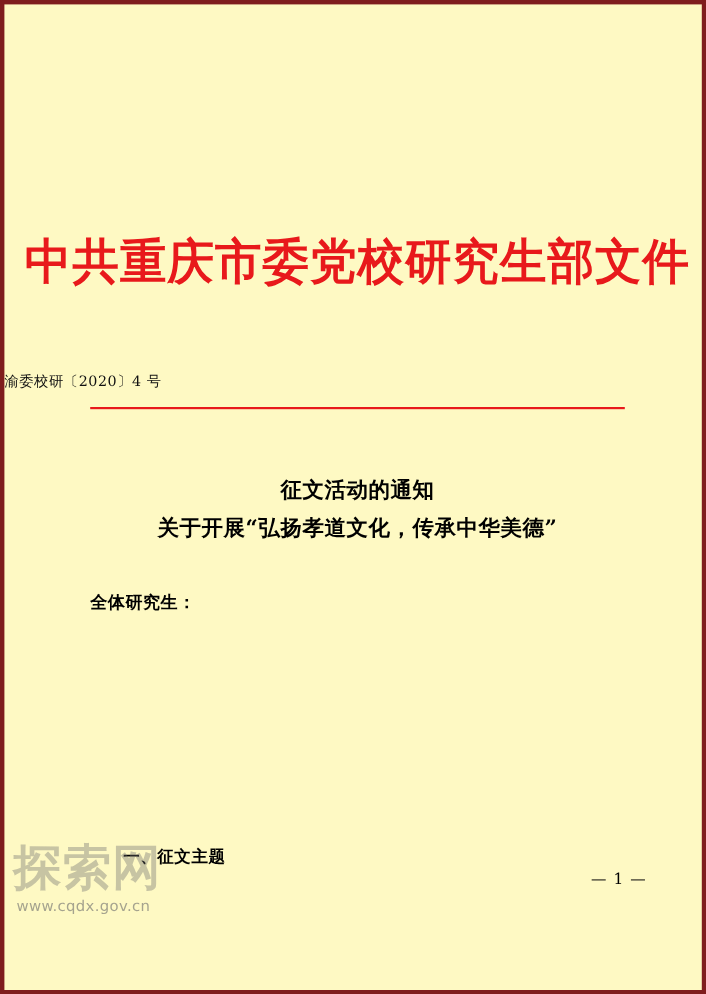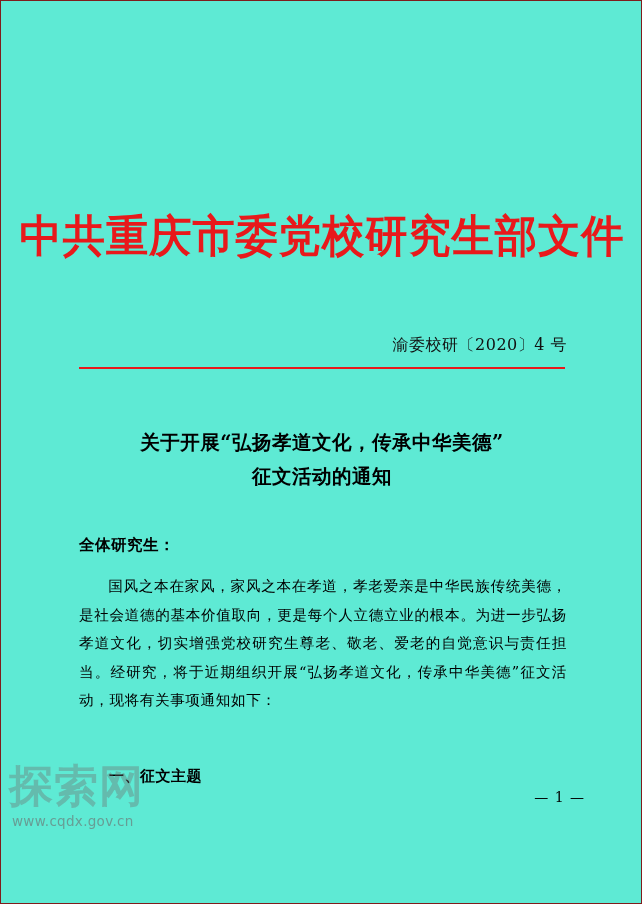--- a/index.html
+++ b/index.html
@@ -10,22 +10,22 @@
   body {
     width: 642px;
     height: 904px;
     overflow: hidden;
     font-family: "DejaVu Serif", serif;
   }
   .page {
     position: relative;
     width: 642px;
     height: 904px;
-    background: #5eead4;
-    border: 1px solid #7f1d1d;
+    background: #fef9c3;
+    border: 4px solid #7f1d1d;
     box-sizing: border-box;
   }
   .doc-body {
     position: absolute;
     left: 0;
     top: 0;
     width: 642px;
     height: 904px;
   }
   .masthead {
@@ -41,23 +41,23 @@
     letter-spacing: 1px;
     line-height: 1.15;
     white-space: nowrap;
     transform: scaleX(0.96);
   }
   .doc-number {
     position: absolute;
     left: 0;
     top: 334px;
     width: 566px;
-    text-align: right;
+    text-align: left;
     font-family: "DejaVu Serif", serif;
-    font-size: 16px;
+    font-size: 13px;
     color: #111111;
     letter-spacing: 0.5px;
   }
   .red-rule {
     position: absolute;
     left: 78px;
     top: 366px;
     width: 486px;
     height: 2px;
     background: #e8191b;
@@ -165,27 +165,26 @@
 <div class="page">
   <div class="doc-body">
 
     <div class="masthead">中共重庆市委党校研究生部文件</div>
 
     <div class="doc-number">渝委校研〔2020〕4 号</div>
 
     <div class="red-rule"></div>
 
     <div class="title">
+      <div>征文活动的通知</div>
       <div>关于开展“弘扬孝道文化，传承中华美德”</div>
-      <div>征文活动的通知</div>
     </div>
 
     <div class="salutation">全体研究生：</div>
 
-    <div class="para p1">国风之本在家风，家风之本在孝道，孝老爱亲是中华民族传统美德，是社会道德的基本价值取向，更是每个人立德立业的根本。为进一步弘扬孝道文化，切实增强党校研究生尊老、敬老、爱老的自觉意识与责任担当。经研究，将于近期组织开展“弘扬孝道文化，传承中华美德”征文活动，现将有关事项通知如下：</div>
 
     <div class="section-heading">一、征文主题</div>
 
 
     <div class="page-number">— 1 —</div>
 
     <div class="watermark">
       <div class="wm-text">探索网</div>
       <div class="wm-url">www.cqdx.gov.cn</div>
     </div>

